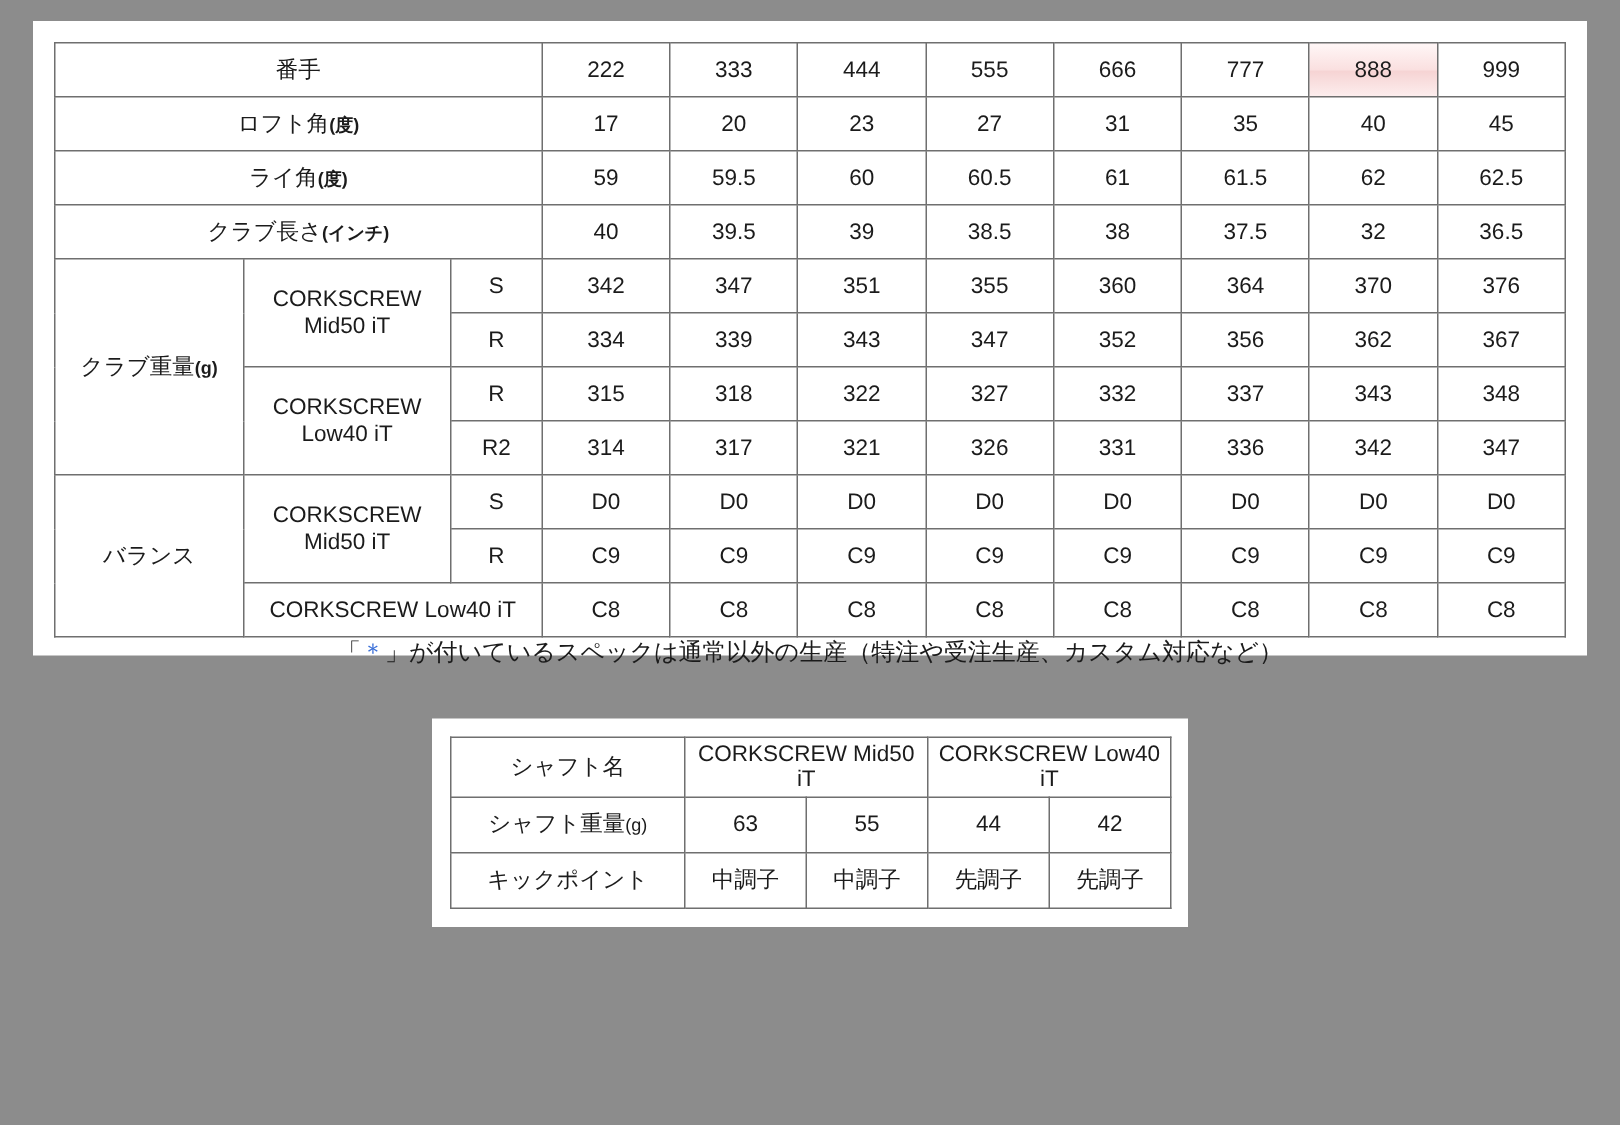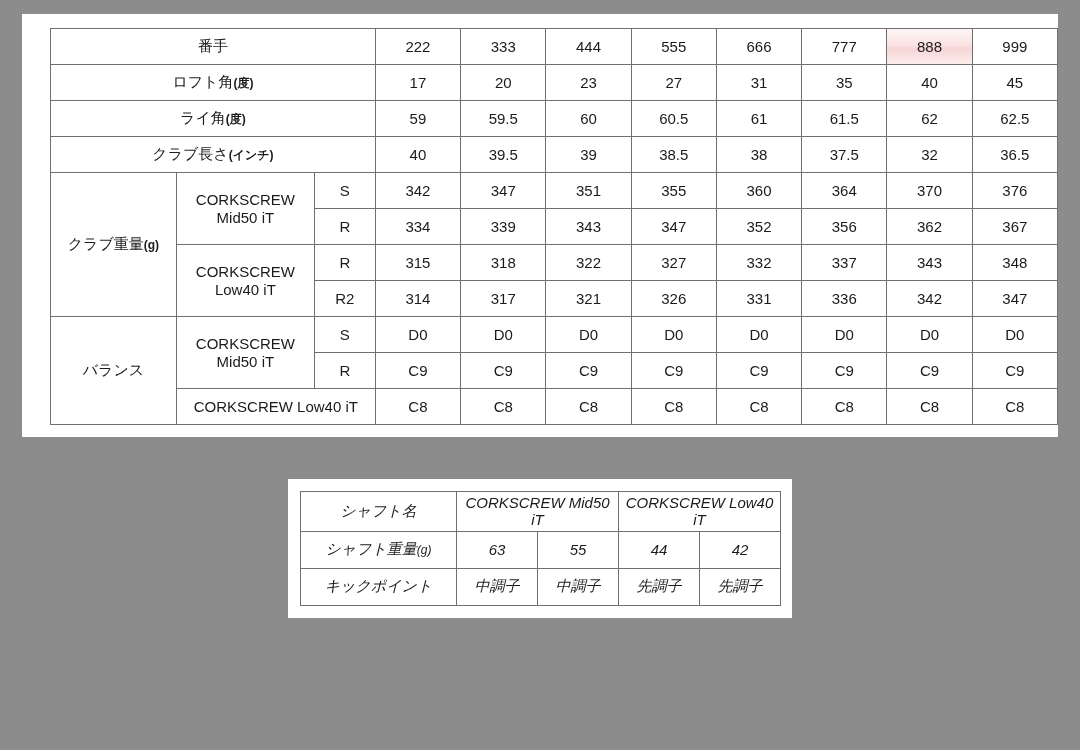--- a/index.html
+++ b/index.html
@@ -21,21 +21,20 @@
     position: absolute;
     left: 22px; top: 14px;
     width: 1036px;
     background: #ffffff;
     padding: 14px 14px 12px 14px;
   }
   table.spec {
     border-collapse: collapse;
     width: 100%;
     table-layout: fixed;
-    margin-left: 14px;
   }
   table.spec td, table.spec th {
     border: 1px solid #6f6f6f;
     text-align: center;
     vertical-align: middle;
     font-size: 15px;
     color: #1b1b1b;
     height: 36px;
     padding: 2px 2px;
     background: #ffffff;
@@ -90,21 +89,20 @@
     position: absolute;
     left: 288px; top: 479px;
     width: 504px;
     background: #ffffff;
     padding: 12px;
   }
   table.shaft {
     border-collapse: collapse;
     width: 100%;
     table-layout: fixed;
-    font-style: italic;
   }
   table.shaft td, table.shaft th {
     border: 1px solid #6f6f6f;
     text-align: center;
     vertical-align: middle;
     font-size: 15px;
     color: #1b1b1b;
     height: 37px;
     padding: 2px;
     background: #ffffff;
@@ -281,20 +279,21 @@
           <td class="num">C8</td>
           <td class="num">C8</td>
           <td class="num">C8</td>
           <td class="num hl">C8</td>
           <td class="num">C8</td>
         </tr>
       </tbody>
     </table>
   </div>
 
+  <div class="note"><span>「</span><span class="star">＊</span><span>」が付いているスペックは通常以外の生産（特注や受注生産、カスタム対応など）</span></div>
 
   <div class="card-shaft">
     <table class="shaft">
       <colgroup>
         <col style="width:156px">
         <col style="width:81px">
         <col style="width:81px">
         <col style="width:81px">
         <col style="width:81px">
       </colgroup>

